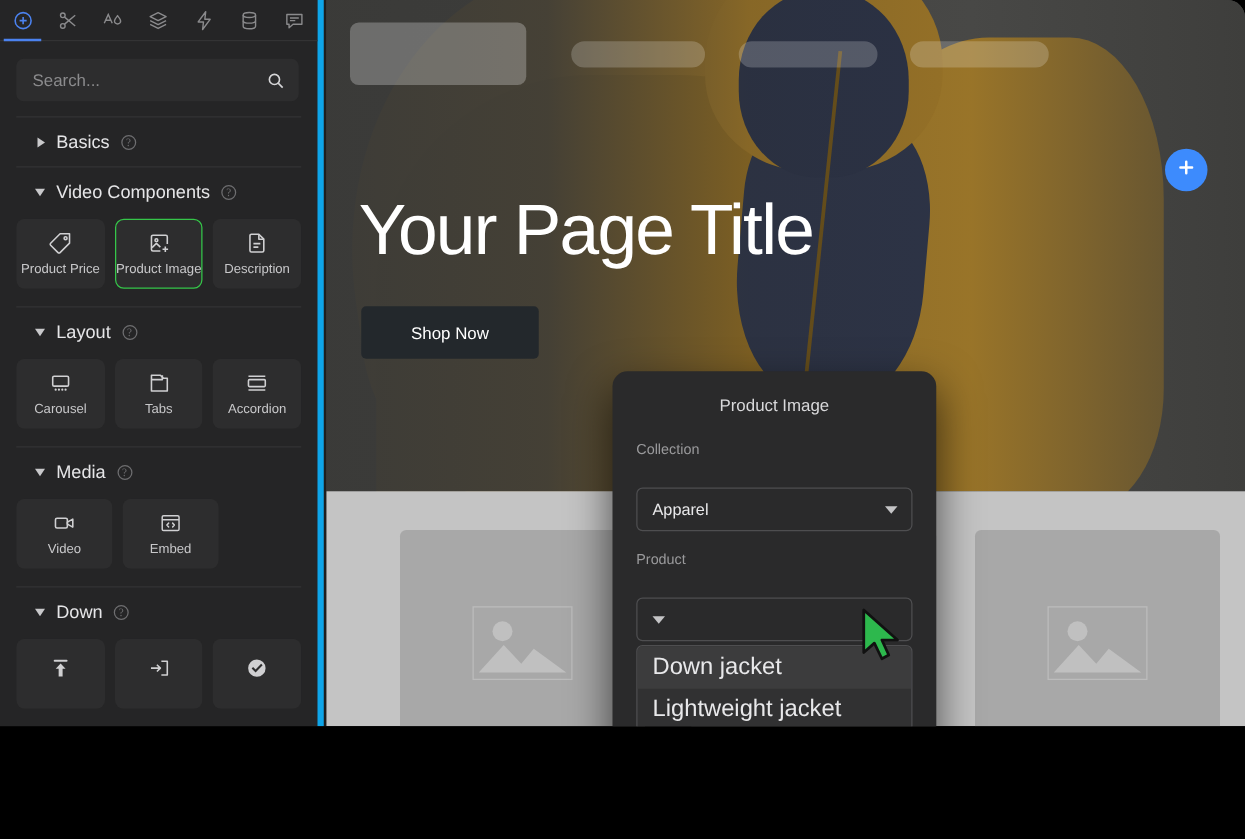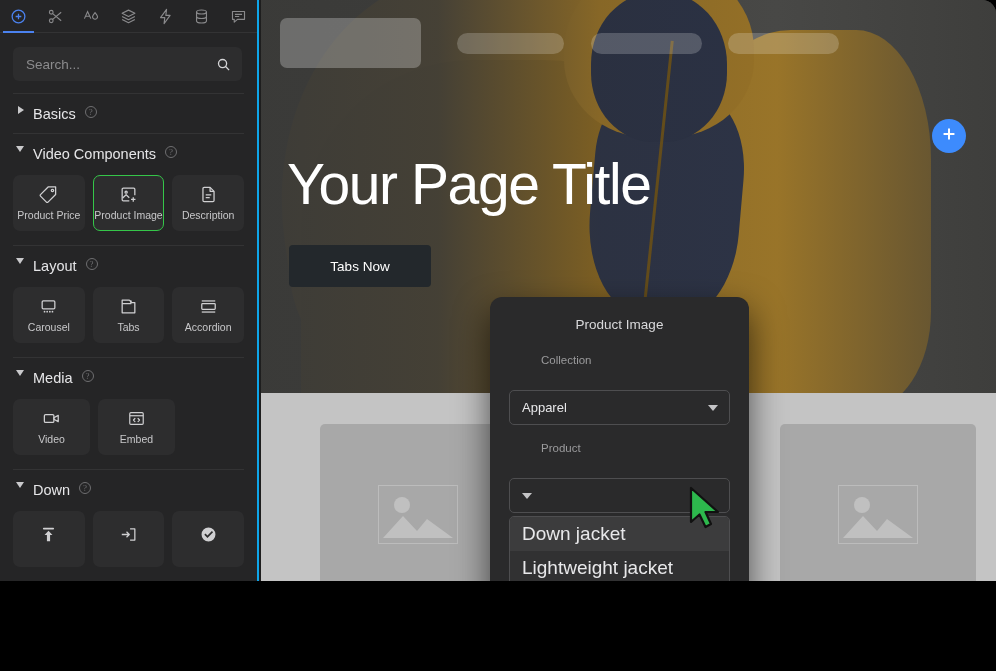--- a/index.html
+++ b/index.html
@@ -16,21 +16,21 @@
     background: #1e1e1e;
     border-top-right-radius: 14px;
     overflow: hidden;
   }
 
   
   #sidebar {
     position: absolute; left: 0; top: 0;
     width: 259px; height: 581px;
     background: #252526;
-    border-right: 2px solid #0ea5e9;
+    border-right: 5px solid #0ea5e9;
     overflow: hidden;
   }
   .tabbar {
     position: relative;
     height: 33px;
     display: flex;
     align-items: center;
     border-bottom: 1px solid #333334;
     background: #252526;
   }
@@ -56,23 +56,23 @@
     padding: 0 11px 0 13px;
   }
   .search-box .ph {
     flex: 1; color: #8b8b8d; font-size: 13.5px;
   }
   .search-box .sicon { color: #d6d6d8; display: flex; }
 
   .divider { height: 1px; background: #333334; margin: 0 13px; }
 
   .group-head {
-    display: flex; 
+    display: flex; align-items: center;
     gap: 9px;
-    padding: 12px 13px 11px 16px;
+    padding: 12px 13px 11px 28px;
     color: #e6e6e8;
     font-size: 14.5px;
   }
   .tri { width: 0; height: 0; }
   .tri.closed {
     border-left: 6px solid #c9c9cb;
     border-top: 4.5px solid transparent;
     border-bottom: 4.5px solid transparent;
     margin-left: 2px;
   }
@@ -256,21 +256,20 @@
   .m-title {
     text-align: center;
     color: #d9d9db;
     font-size: 13.5px;
     padding: 20px 0 22px 0;
   }
   .m-label {
     color: #9a9a9c;
     font-size: 11.5px;
     margin-bottom: 7px;
-    margin-left: 32px;
   }
   .m-select {
     height: 35px;
     border: 1px solid #4e4e50;
     border-radius: 5px;
     display: flex; align-items: center;
     padding: 0 11px 0 12px;
     color: #e8e8ea;
     font-size: 13px;
     margin-bottom: 17px;
@@ -546,21 +545,21 @@
       <div class="hero-shade"></div>
 
       <div class="navbar">
         <div class="nav-logo"></div>
         <div class="nav-pill p1"></div>
         <div class="nav-pill p2"></div>
         <div class="nav-pill p3"></div>
       </div>
 
       <div class="hero-title">Your Page Title</div>
-      <div class="shop-btn">Tabs Now</div>
+      <div class="shop-btn">Shop Now</div>
     </div>
 
     <div class="lower">
       <div class="card c1">
         <div class="ph-img">
           <svg width="78" height="57" viewBox="0 0 78 57">
             <circle cx="23" cy="19" r="8" fill="#c0c0c0"></circle>
             <path d="M4 52l20-22 14 15 10-12 26 19z" fill="#c0c0c0"></path>
           </svg>
         </div>

